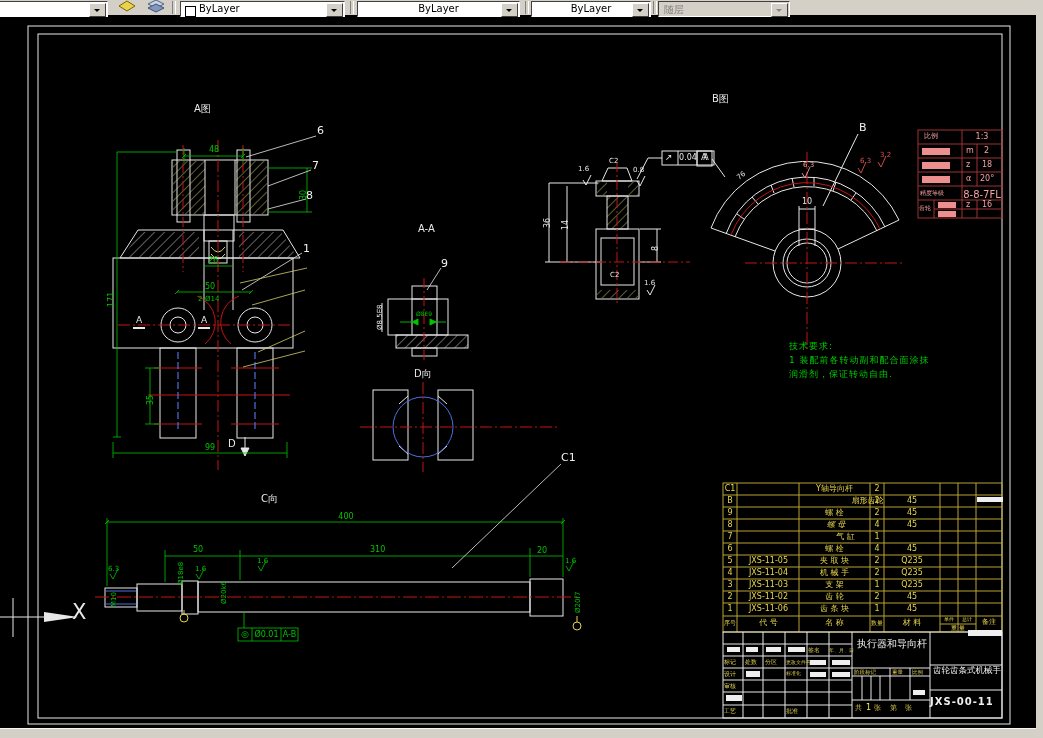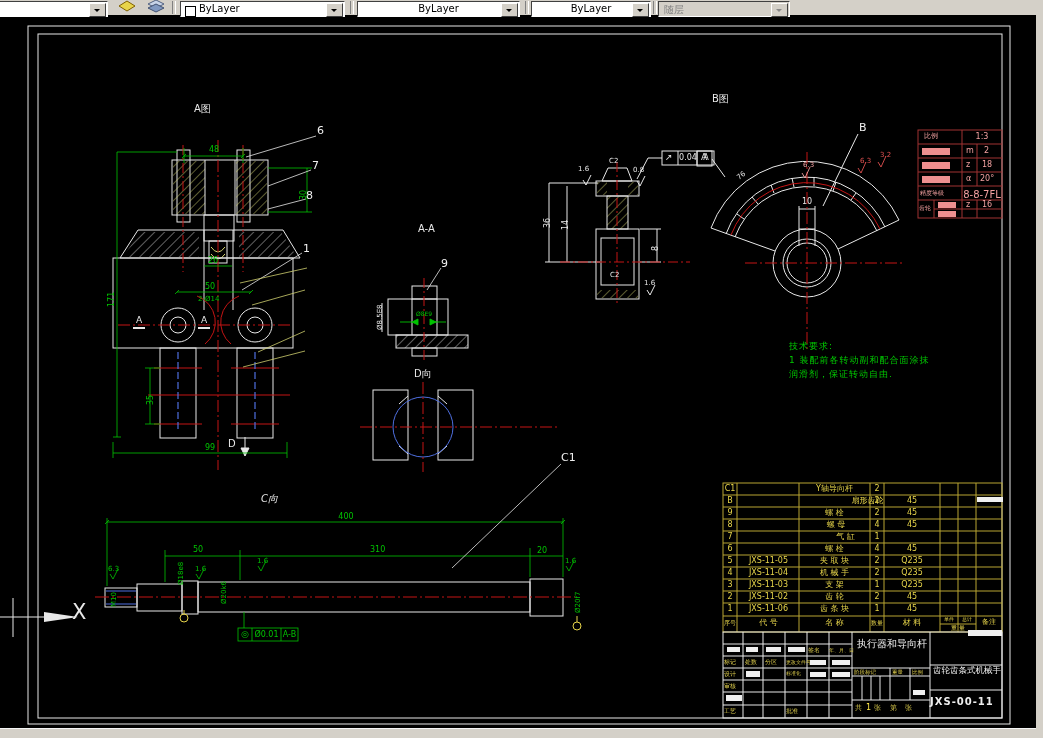--- a/index.html
+++ b/index.html
@@ -396,21 +396,21 @@
         <line x1="977" y1="200" x2="977" y2="218"></line>
       <line x1="934" y1="200" x2="934" y2="218"></line>
         <line x1="962" y1="200" x2="962" y2="218"></line>
     </g>
   </svg>
 
   <span class="t lbl" style="left:194px;top:103px;">A图</span>
   <span class="t lbl" style="left:712px;top:93px;">B图</span>
   <span class="t lbl" style="left:418px;top:223px;">A-A</span>
   <span class="t lbl" style="left:414px;top:368px;">D向</span>
-  <span class="t lbl" style="left:261px;top:493px;font-style:italic;">C向</span>
+  <span class="t lbl" style="left:261px;top:493px;">C向</span>
   <span class="t" style="left:72px;top:601px;color:#e8e8e8;font-size:21px;">X</span>
 
   <span class="t bal" style="left:317px;top:125px;">6</span>
   <span class="t bal" style="left:312px;top:160px;">7</span>
   <span class="t bal" style="left:306px;top:190px;">8</span>
   <span class="t bal" style="left:303px;top:243px;">1</span>
   <span class="t bal" style="left:441px;top:258px;">9</span>
   <span class="t bal" style="left:859px;top:122px;">B</span>
   <span class="t bal" style="left:561px;top:452px;">C1</span>
 
@@ -492,21 +492,21 @@
   <span class="t y ctr" style="left:870px;top:485px;width:14px;">2</span>
   <span class="t y ctr" style="left:723px;top:497px;width:14px;">B</span>
   <span class="t y ctr" style="left:832px;top:497px;width:71px;">扇形齿轮</span>
   <span class="t y ctr" style="left:870px;top:497px;width:14px;">2</span>
   <span class="t y ctr" style="left:884px;top:497px;width:56px;">45</span>
   <span class="t y ctr" style="left:723px;top:509px;width:14px;">9</span>
   <span class="t y ctr" style="left:799px;top:509px;width:71px;">螺  栓</span>
   <span class="t y ctr" style="left:870px;top:509px;width:14px;">2</span>
   <span class="t y ctr" style="left:884px;top:509px;width:56px;">45</span>
   <span class="t y ctr" style="left:723px;top:521px;width:14px;">8</span>
-  <span class="t y ctr" style="left:799px;top:521px;width:74px;">螺  母</span>
+  <span class="t y ctr" style="left:799px;top:521px;width:74px;font-style:italic;">螺  母</span>
   <span class="t y ctr" style="left:870px;top:521px;width:14px;">4</span>
   <span class="t y ctr" style="left:884px;top:521px;width:56px;">45</span>
   <span class="t y ctr" style="left:723px;top:533px;width:14px;">7</span>
   <span class="t y ctr" style="left:799px;top:533px;width:93px;">气  缸</span>
   <span class="t y ctr" style="left:870px;top:533px;width:14px;">1</span>
   <span class="t y ctr" style="left:723px;top:545px;width:14px;">6</span>
   <span class="t y ctr" style="left:799px;top:545px;width:71px;">螺  栓</span>
   <span class="t y ctr" style="left:870px;top:545px;width:14px;">4</span>
   <span class="t y ctr" style="left:884px;top:545px;width:56px;">45</span>
   <span class="t y ctr" style="left:723px;top:557px;width:14px;">5</span>

